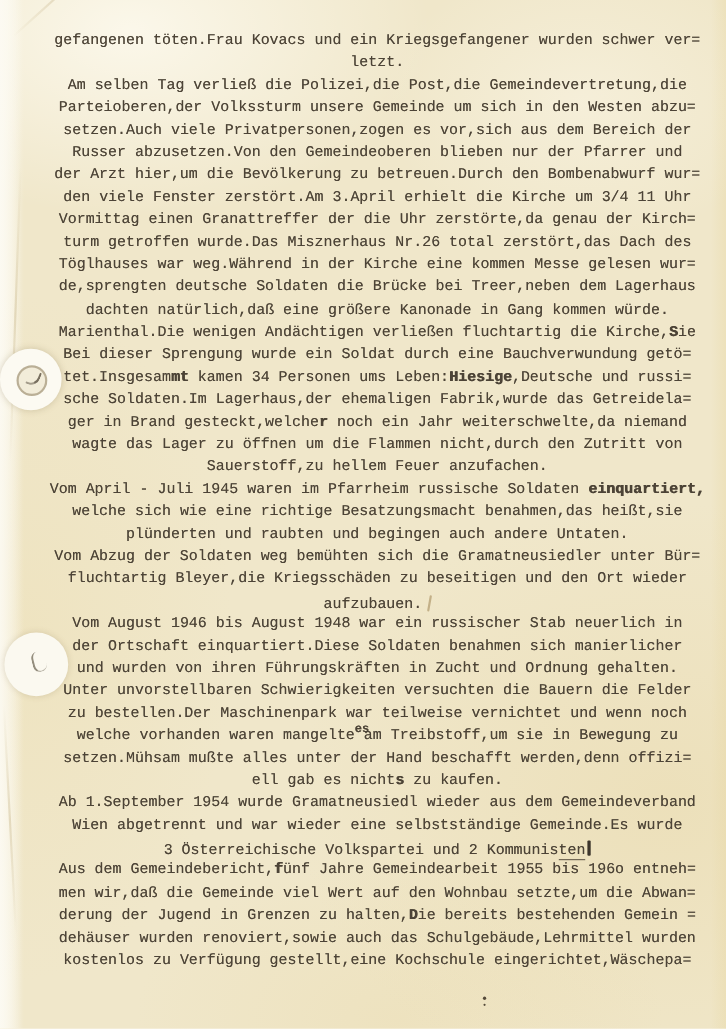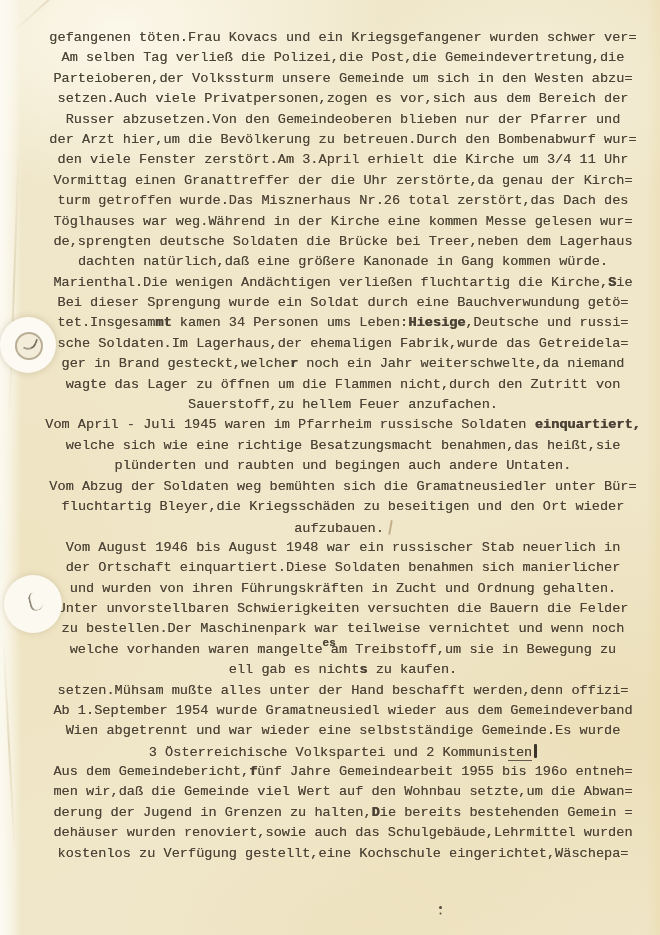--- a/index.html
+++ b/index.html
@@ -64,20 +64,21 @@
 <body>
 
 <div class="page">
   <div class="edge-left"></div>
   <div class="crease crease-a"></div>
   <div class="crease crease-b"></div>
   <div class="crease-c"></div>
 
   <div class="text-block">
       <div class="line"><span class="seg-n">gefangenen töten.Frau Kovacs und ein Kriegsgefangener wurden schwer ver=</span></div>
+      <div class="line"><span class="seg-n">letzt.</span></div>
       <div class="line"><span class="seg-n">Am selben Tag verließ die Polizei,die Post,die Gemeindevertretung,die</span></div>
       <div class="line"><span class="seg-n">Parteioberen,der Volkssturm unsere Gemeinde um sich in den Westen abzu=</span></div>
       <div class="line"><span class="seg-n">setzen.Auch viele Privatpersonen,zogen es vor,sich aus dem Bereich der</span></div>
       <div class="line"><span class="seg-n">Russer abzusetzen.Von den Gemeindeoberen blieben nur der Pfarrer und</span></div>
       <div class="line"><span class="seg-n">der Arzt hier,um die Bevölkerung zu betreuen.Durch den Bombenabwurf wur=</span></div>
       <div class="line"><span class="seg-n">den viele Fenster zerstört.Am 3.April erhielt die Kirche um 3/4 11 Uhr</span></div>
       <div class="line"><span class="seg-n">Vormittag einen Granattreffer der die Uhr zerstörte,da genau der Kirch=</span></div>
       <div class="line"><span class="seg-n">turm getroffen wurde.Das Misznerhaus Nr.26 total zerstört,das Dach des</span></div>
       <div class="line"><span class="seg-n">Töglhauses war weg.Während in der Kirche eine kommen Messe gelesen wur=</span></div>
       <div class="line"><span class="seg-n">de,sprengten deutsche Soldaten die Brücke bei Treer,neben dem Lagerhaus</span></div>
@@ -94,22 +95,22 @@
       <div class="line"><span class="seg-n">plünderten und raubten und begingen auch andere Untaten.</span></div>
       <div class="line"><span class="seg-n">Vom Abzug der Soldaten weg bemühten sich die Gramatneusiedler unter Bür=</span></div>
       <div class="line"><span class="seg-n">fluchtartig Bleyer,die Kriegsschäden zu beseitigen und den Ort wieder</span></div>
       <div class="line"><span class="seg-n">aufzubauen.</span><span class="seg-pen"></span></div>
       <div class="line"><span class="seg-n">Vom August 1946 bis August 1948 war ein russischer Stab neuerlich in</span></div>
       <div class="line"><span class="seg-n">der Ortschaft einquartiert.Diese Soldaten benahmen sich manierlicher</span></div>
       <div class="line"><span class="seg-n">und wurden von ihren Führungskräften in Zucht und Ordnung gehalten.</span></div>
       <div class="line"><span class="seg-n">Unter unvorstellbaren Schwierigkeiten versuchten die Bauern die Felder</span></div>
       <div class="line"><span class="seg-n">zu bestellen.Der Maschinenpark war teilweise vernichtet und wenn noch</span></div>
       <div class="line"><span class="seg-n">welche vorhanden waren mangelte</span><span class="seg-sup">es</span><span class="seg-n"> am Treibstoff,um sie in Bewegung zu</span></div>
+      <div class="line"><span class="seg-n">setzen.Mühsam mußte alles unter der Hand beschafft werden,denn offizi=</span></div>
       <div class="line"><span class="seg-n">ell gab es nicht</span><span class="seg-b">s</span><span class="seg-n"> zu kaufen.</span></div>
-      <div class="line"><span class="seg-n">setzen.Mühsam mußte alles unter der Hand beschafft werden,denn offizi=</span></div>
       <div class="line"><span class="seg-n">Ab 1.September 1954 wurde Gramatneusiedl wieder aus dem Gemeindeverband</span></div>
       <div class="line"><span class="seg-n">Wien abgetrennt und war wieder eine selbstständige Gemeinde.Es wurde</span></div>
       <div class="line"><span class="seg-n">3 Österreichische Volkspartei und 2 Kommunis</span><span class="seg-u">ten</span><span class="seg-bar"></span></div>
       <div class="line"><span class="seg-n">Aus dem Gemeindebericht,</span><span class="seg-b">f</span><span class="seg-n">ünf Jahre Gemeindearbeit 1955 bis 196o entneh=</span></div>
       <div class="line"><span class="seg-n">men wir,daß die Gemeinde viel Wert auf den Wohnbau setzte,um die Abwan=</span></div>
       <div class="line"><span class="seg-n">derung der Jugend in Grenzen zu halten,</span><span class="seg-b">D</span><span class="seg-n">ie bereits bestehenden Gemein =</span></div>
       <div class="line"><span class="seg-n">dehäuser wurden renoviert,sowie auch das Schulgebäude,Lehrmittel wurden</span></div>
       <div class="line"><span class="seg-n">kostenlos zu Verfügung gestellt,eine Kochschule eingerichtet,Wäschepa=</span></div>
     </div>
 

